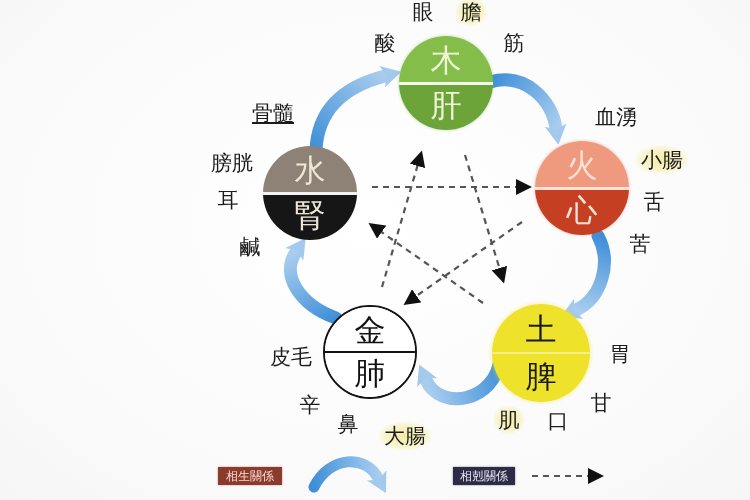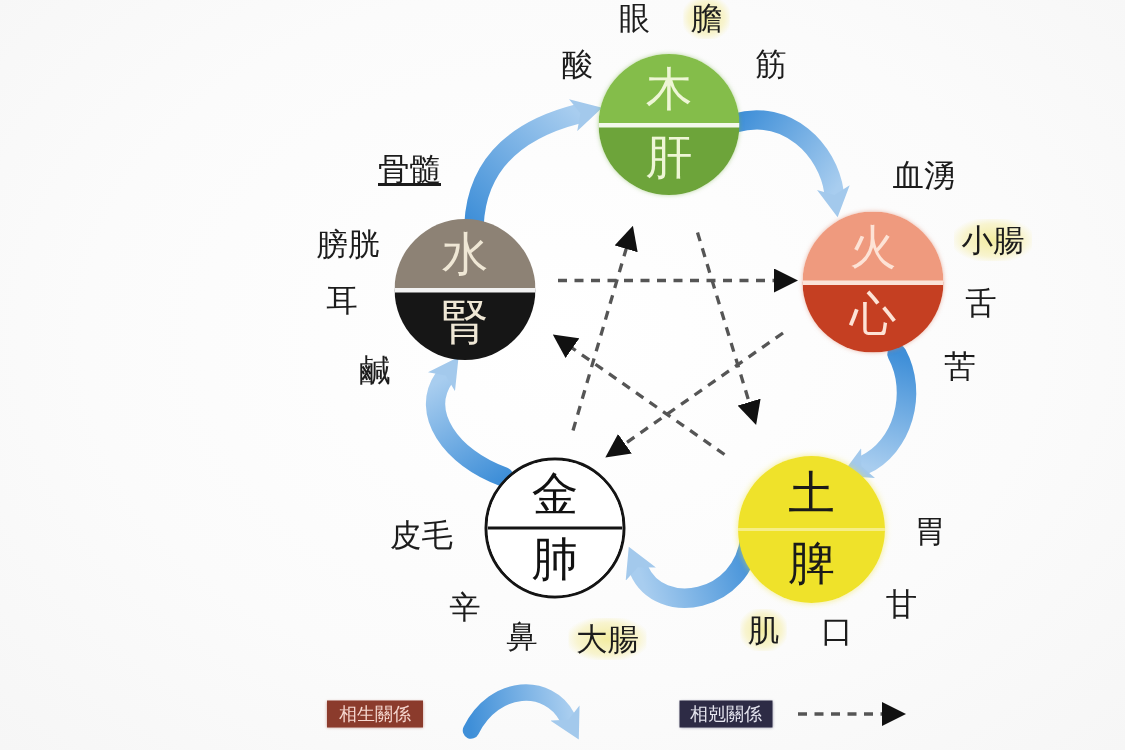--- a/index.html
+++ b/index.html
@@ -144,24 +144,24 @@
   <span class="lbl" style="left:616px;top:117px;">血湧</span>
   <span class="lbl hl" style="left:662px;top:160px;">小腸</span>
   <span class="lbl" style="left:654px;top:202px;">舌</span>
   <span class="lbl" style="left:640px;top:244px;">苦</span>
 
   <span class="lbl" style="left:273px;top:113px;text-decoration:underline;">骨髓</span>
   <span class="lbl" style="left:232px;top:163px;">膀胱</span>
   <span class="lbl" style="left:228px;top:200px;">耳</span>
   <span class="lbl" style="left:250px;top:247px;">鹹</span>
 
-  <span class="lbl" style="left:281px;top:357px;">皮毛</span>
+  <span class="lbl" style="left:291px;top:357px;">皮毛</span>
   <span class="lbl" style="left:310px;top:405px;">辛</span>
   <span class="lbl" style="left:348px;top:424px;">鼻</span>
-  <span class="lbl hl" style="left:405px;top:426px;text-align:right;">大腸</span>
+  <span class="lbl hl" style="left:405px;top:436px;text-align:right;">大腸</span>
 
   <span class="lbl" style="left:620px;top:354px;">胃</span>
   <span class="lbl" style="left:601px;top:403px;">甘</span>
   <span class="lbl" style="left:558px;top:421px;">口</span>
   <span class="lbl hl" style="left:509px;top:420px;">肌</span>
 
   <div id="legend-gen" class="legend-box">相生關係</div>
   <div id="legend-ctl" class="legend-box">相剋關係</div>
 </div>
 

